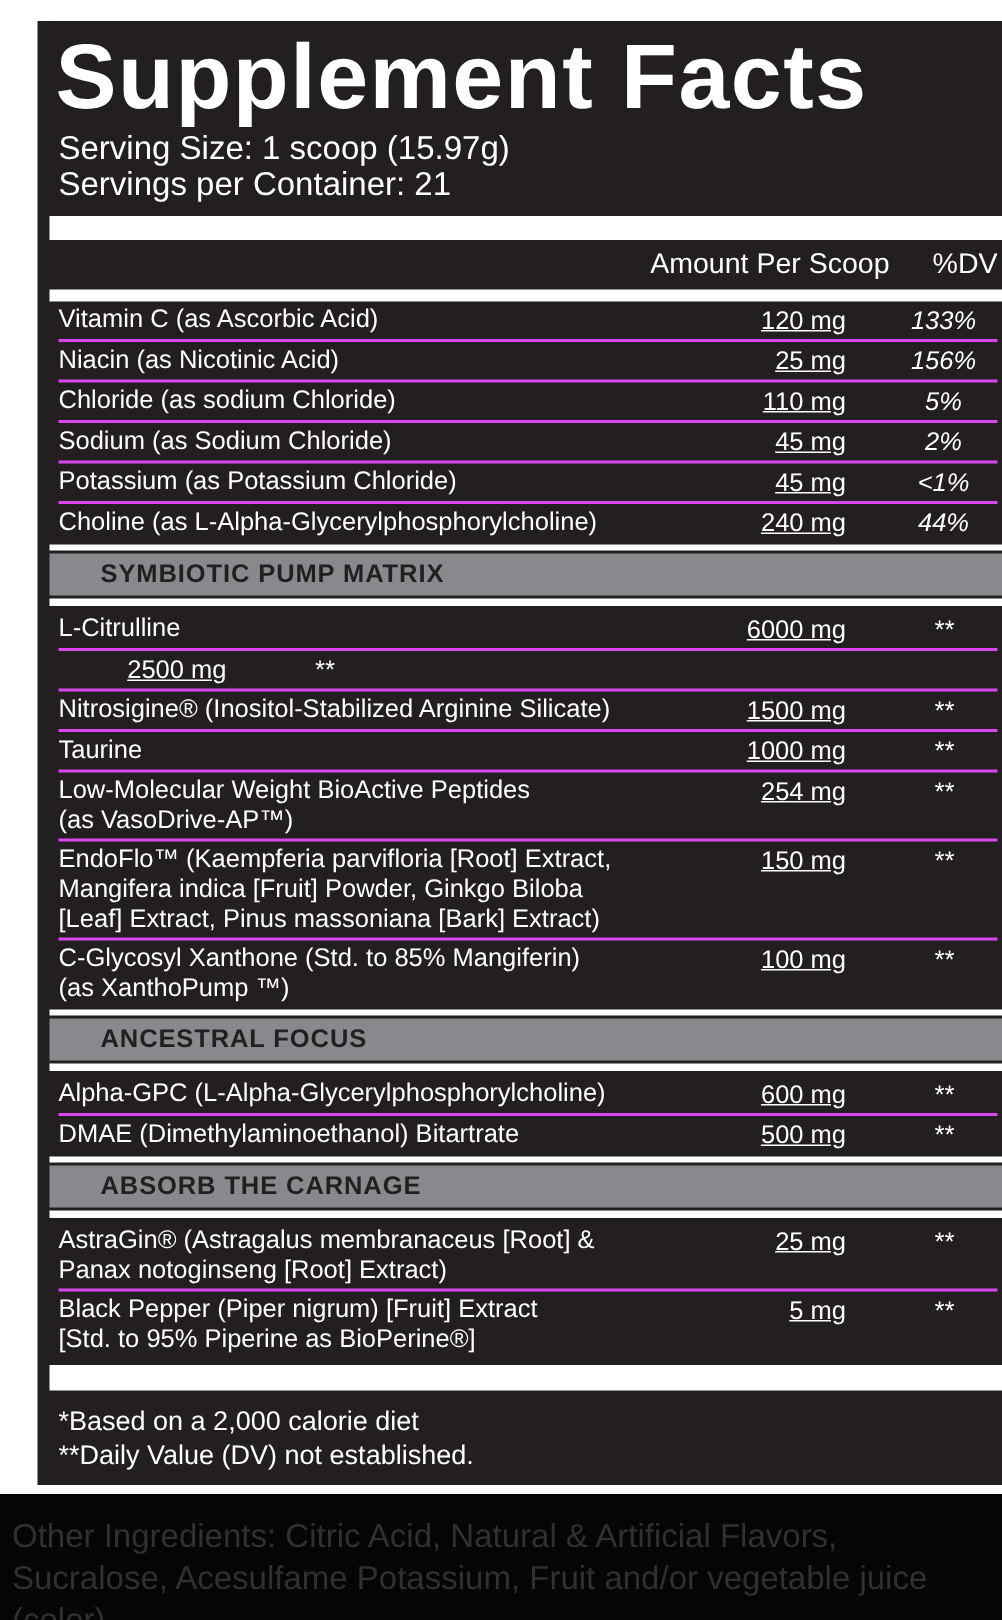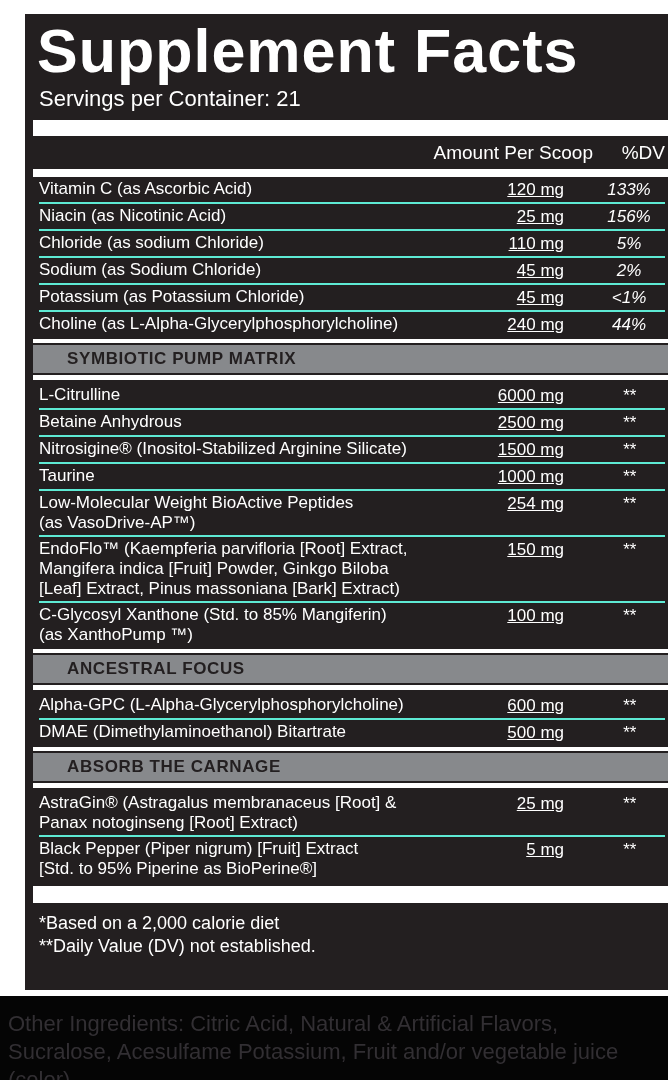--- a/index.html
+++ b/index.html
@@ -50,21 +50,21 @@
   .cols-header .amt-h{text-align:right;}
   .cols-header .dv-h{width:72px;text-align:right;}
   .rows .row{
     display:flex;
     align-items:flex-start;
     padding:2px 0;
     font-size:17px;
     line-height:20px;
     gap:29px;
   }
-  .rows .row + .row{border-top:2px solid #5eead4;}
+  .rows .row + .row{border-top:2px solid #d946ef;}
   .row .nm{flex:1;white-space:pre-line;padding-right:6px;}
   .row .amt{width:112px;text-align:right;padding-top:1px;text-decoration:underline;}
   .row .dv{width:72px;text-align:center;padding-top:1px;font-style:italic;}
   .section-head{
     background:#87898c;
     color:#231f20;
     font-weight:bold;
     font-size:17px;
     letter-spacing:0.6px;
     line-height:28px;
@@ -88,20 +88,21 @@
     line-height:28px;
     padding:14px 8px;
     box-sizing:border-box;
   }
 </style>
 </head>
 <body>
 
 <div class="panel">
   <div class="title">Supplement Facts</div>
+  <div class="serving">Serving Size: 1 scoop (15.97g)</div>
   <div class="serving">Servings per Container: 21</div>
 
   <div class="wbar h16 bar-a"></div>
 
   <div class="cols-header">
     <span class="sp"></span>
     <span class="amt-h">Amount Per Scoop</span>
     <span class="dv-h">%DV</span>
   </div>
 
@@ -147,21 +148,20 @@
       <div class="gap2"></div>
       <div class="wbar h5"></div>
       <div class="gap3"></div>
       <div class="rows">
         <div class="row">
           <div class="nm">L-Citrulline</div>
           <div class="amt">6000 mg</div>
           <div class="dv">**</div>
         </div>
         <div class="row">
-          <div class="nm">Betaine Anhydrous</div>
           <div class="amt">2500 mg</div>
           <div class="dv">**</div>
         </div>
         <div class="row">
           <div class="nm">Nitrosigine® (Inositol-Stabilized Arginine Silicate)</div>
           <div class="amt">1500 mg</div>
           <div class="dv">**</div>
         </div>
         <div class="row">
           <div class="nm">Taurine</div>

